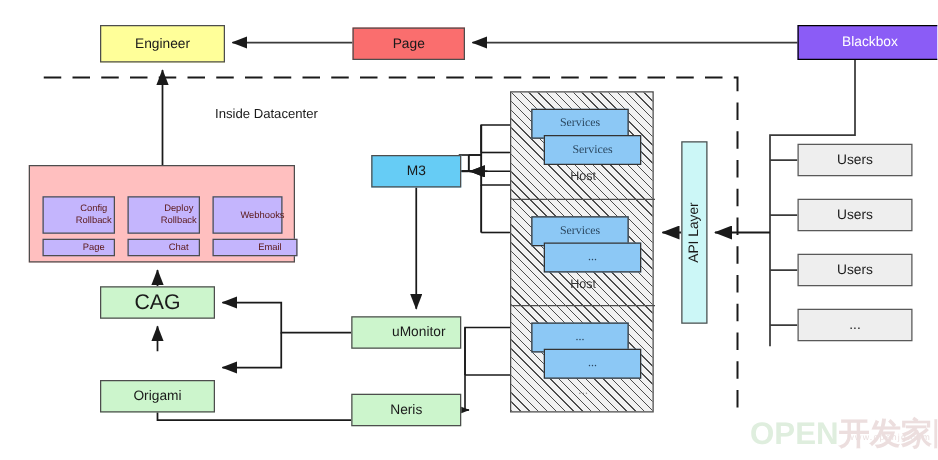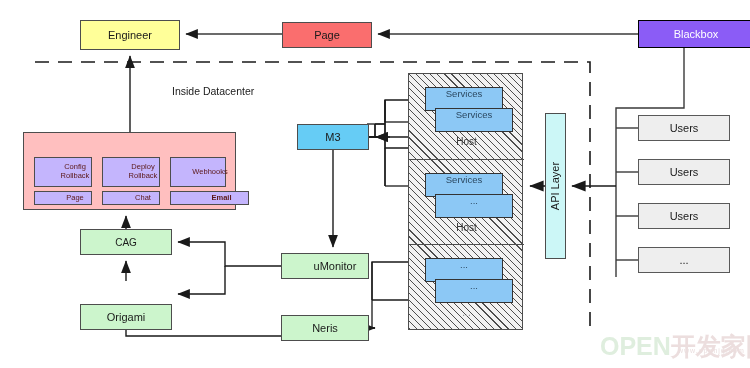--- a/index.html
+++ b/index.html
@@ -47,21 +47,21 @@
     text-align: center; font-size: 11px; color: #1a1a1a;
   }
   .mini {
     position: absolute; box-sizing: border-box;
     background: #c4b5fd; border: 1.3px solid #4d4d4d;
     display: flex; align-items: center; justify-content: center;
     text-align: center; font-size: 7.5px; color: #5a1717; line-height: 1.15; padding-left: 24px;
   }
   .n-cag {
     left: 80px; top: 229px; width: 92px; height: 26px;
-    background: #ccf5cc; border: 1.3px solid #4d4d4d; font-size: 10px;
+    background: #ccf5cc; border: 1.3px solid #4d4d4d; font-size: 17px;
   }
   .n-origami {
     left: 80px; top: 281px; width: 92px; height: 26px;
     background: #ccf5cc; border: 1.3px solid #4d4d4d; font-size: 11px; margin-top: 23px;
   }
   .n-umonitor {
     left: 281px; top: 253px; width: 88px; height: 26px;
     background: #ccf5cc; border: 1.3px solid #4d4d4d; font-size: 11px; padding-left: 20px;
   }
   .n-neris {
@@ -90,22 +90,22 @@
     background-image: repeating-linear-gradient(45deg,
         #4d4d4d 0px, #4d4d4d 0.8px, rgba(0,0,0,0) 0.8px, rgba(0,0,0,0) 5px);
   }
   .hatch-div {
     position: absolute; left: 0; width: 115px; height: 0;
     border-top: 1.3px solid #4d4d4d;
   }
   .svc {
     position: absolute; box-sizing: border-box;
     background: #8cc8f5; border: 1.4px solid #333333;
-    display: flex; justify-content: center;
-    font-size: 9.5px; color: #2b4861;
+    display: flex; align-items: center; justify-content: center;
+    font-size: 9.5px; color: #2b4861; font-family: Liberation Serif, serif;
   }
   .host-lbl {
     position: absolute; width: 115px; text-align: center;
     font-size: 10px; color: #333333;
   }
   .dc-label {
     position: absolute; left: 172px; top: 85px;
     font-size: 10.5px; color: #1a1a1a;
   }
   svg.wires { position: absolute; left: 0; top: 0; width: 750px; height: 368px; }
@@ -236,21 +236,21 @@
     </div>
     <div class="mini" style="left:146px; top:24px; width:56px; height:30px;">
       <span>Webhooks</span>
     </div>
     <div class="mini" style="left:10px; top:58px; width:58px; height:14px;">
       <span>Page</span>
     </div>
     <div class="mini" style="left:78px; top:58px; width:58px; height:14px;">
       <span>Chat</span>
     </div>
-    <div class="mini" style="left:146px; top:58px; width:79px; height:14px;font-weight:bold;">
+    <div class="mini" style="left:146px; top:58px; width:68px; height:14px;">
       <span>Email</span>
     </div>
   </div>
 
   <div class="node n-cag">
     <span>CAG</span>
   </div>
   <div class="node n-origami">
     <span>Origami</span>
   </div>

